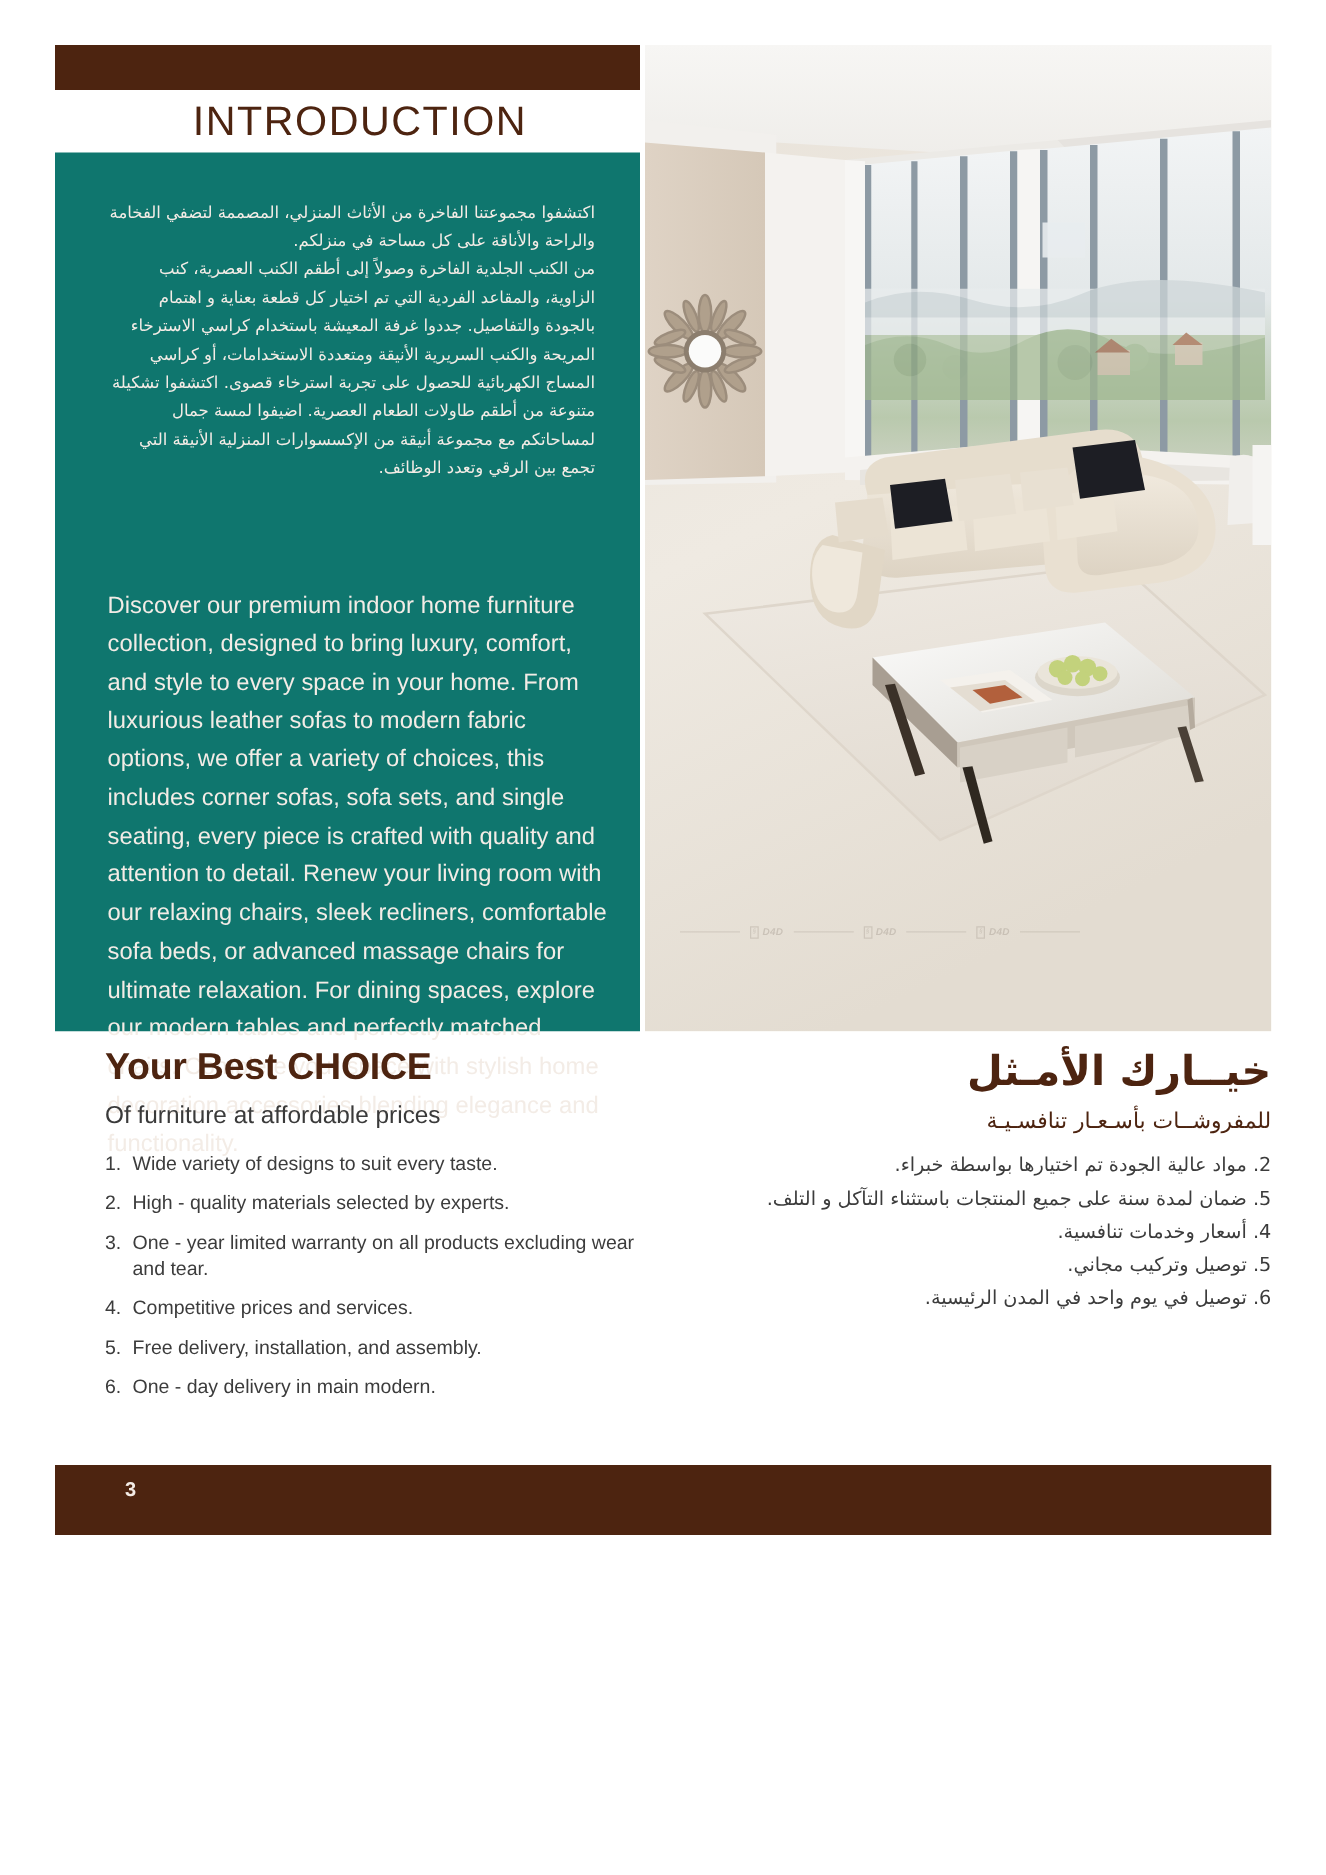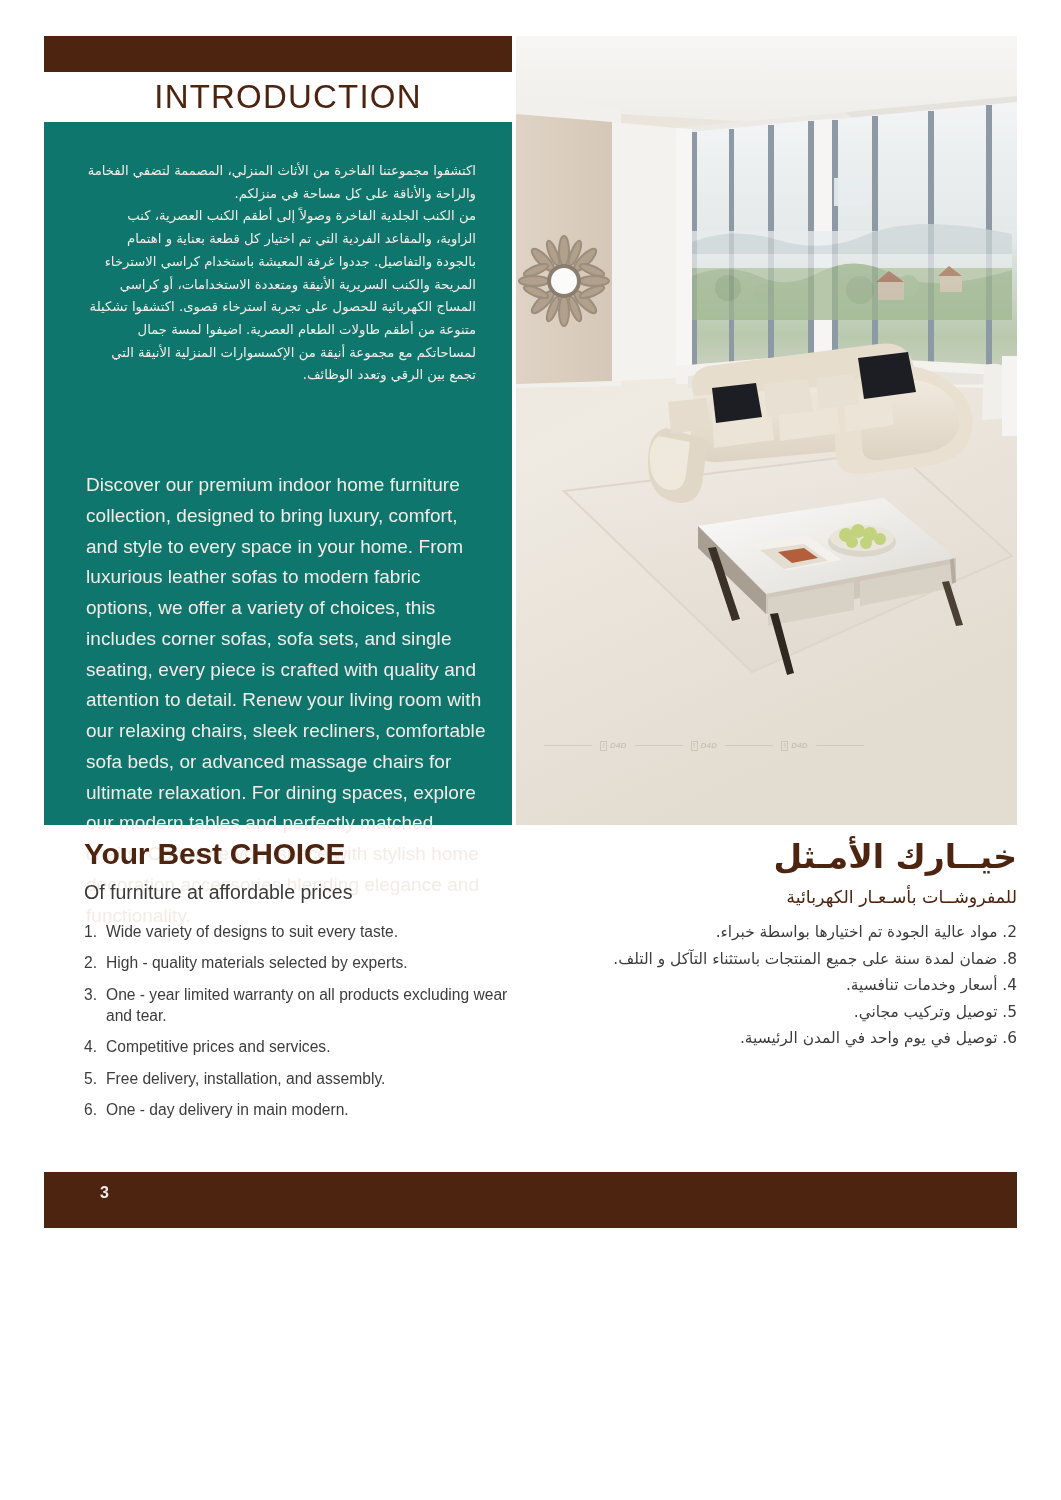--- a/index.html
+++ b/index.html
@@ -464,24 +464,24 @@
         </li>
         <li>
           <span class="num">6.</span>
           <span class="cont">One - day delivery in main modern.</span>
         </li>
       </ol>
     </div>
 
     <div class="col-ar">
       <h2 class="h-main-ar">خيــارك الأمـثل</h2>
-      <h3 class="h-sub-ar">للمفروشــات بأسـعـار الكهربائية</h3>
+      <h3 class="h-sub-ar">للمفروشــات بأسـعـار تنافسـيـة</h3>
       <ol class="list-ar">
         <li>2. مواد عالية الجودة تم اختيارها بواسطة خبراء.</li>
-        <li>8. ضمان لمدة سنة على جميع المنتجات باستثناء التآكل و التلف.</li>
+        <li>5. ضمان لمدة سنة على جميع المنتجات باستثناء التآكل و التلف.</li>
         <li>4. أسعار وخدمات تنافسية.</li>
         <li>5. توصيل وتركيب مجاني.</li>
         <li>6. توصيل في يوم واحد في المدن الرئيسية.</li>
       </ol>
     </div>
 
   </div>
 
   <div class="footer-bar">
     <span class="pageno">3</span>

